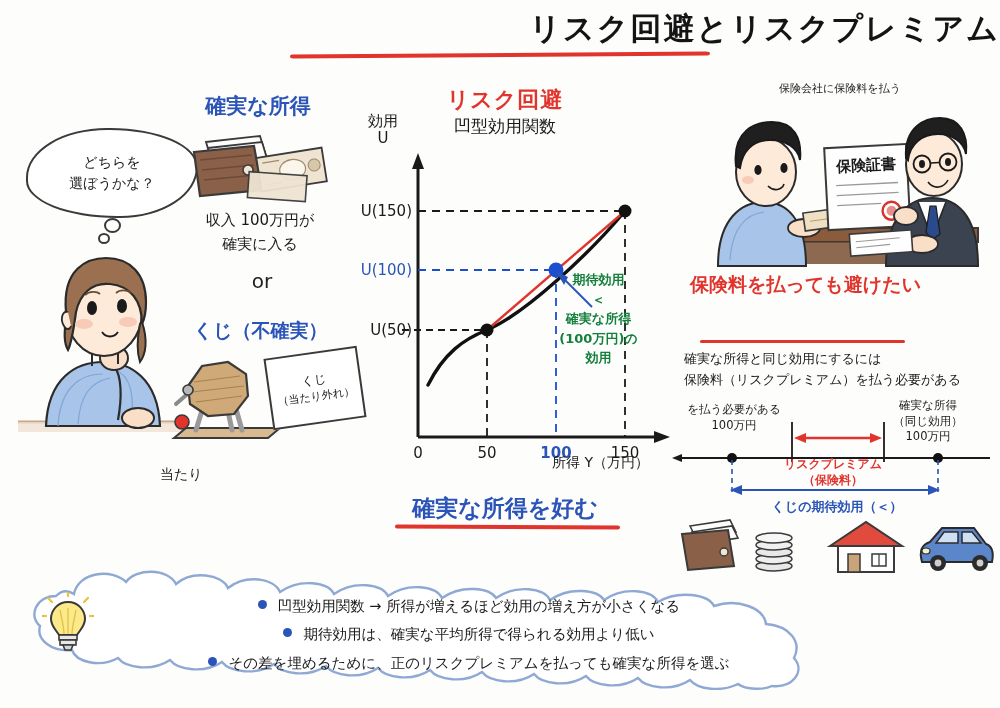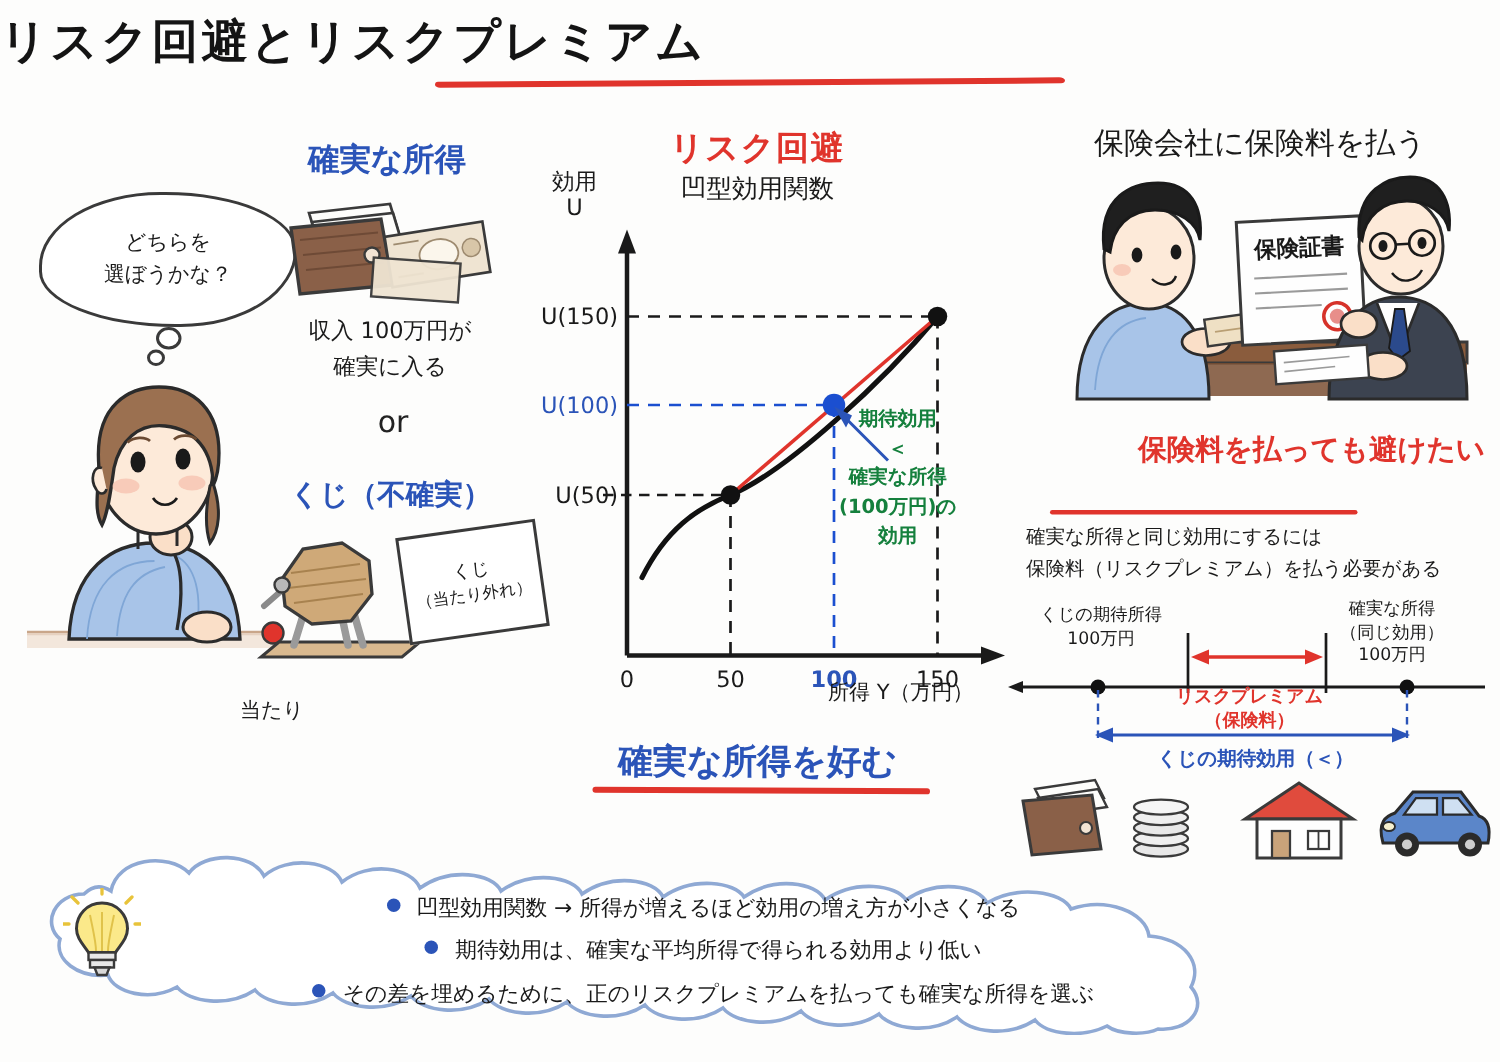--- a/index.html
+++ b/index.html
@@ -12,21 +12,21 @@
     background: #fdfdfc;
     font-family: "DejaVu Sans", sans-serif;
     overflow: hidden;
     position: relative;
     color: #1a1a1a;
   }
   .page { position: relative; width: 1000px; height: 708px; }
   .abs { position: absolute; }
 
   
-  #title-block { left: 0; top: 8px; width: 1000px; text-align: left; }
+  #title-block { left: 0; top: 8px; width: 1000px; text-align: right; }
   #title-text {
     font-size: 31px; letter-spacing: 2px; color: #141414;
     font-family: "DejaVu Sans", sans-serif; font-weight: 600;
   }
   #title-underline {
     margin: 3px auto 0; width: 420px; height: 4px;
     background: #e0342c;
     border-radius: 3px 6px 4px 5px / 3px 3px 3px 3px;
     transform: rotate(-0.4deg);
   }
@@ -121,26 +121,26 @@
     font-size: 23px; font-weight: 600; color: #2b54b8;
   }
   #prefer-underline {
     left: 395px; top: 525px; width: 225px; height: 4px;
     background: #e0342c; border-radius: 4px; transform: rotate(0.3deg);
   }
 
   
   #caption-pay-premium {
     left: 690px; top: 82px; width: 300px; text-align: center;
-    font-size: 20px;
+    font-size: 11px;
   }
   #insurance-illustration { left: 700px; top: 110px; width: 280px; height: 160px; }
   #label-avoid-risk {
-    left: 690px; top: 272px; width: 300px; text-align: right;
-    font-size: 19px; font-weight: 600; color: #e0342c; margin-top: 16px;
+    left: 690px; top: 272px; width: 300px; text-align: left;
+    font-size: 19px; font-weight: 600; color: #e0342c;
   }
   #label-risk-premium-pos {
     left: 700px; top: 312px; width: 280px;
     font-size: 20px; font-weight: 600; color: #1a1a1a;
   }
   #rp-underline {
     left: 700px; top: 340px; width: 205px; height: 3px;
     background: #e0342c; border-radius: 3px;
   }
   #caption-risk-premium {
@@ -392,21 +392,21 @@
     <path d="M156 130 L200 129 M156 136 L190 135" stroke="#9a9a9a" stroke-width="1.1" transform="rotate(-4 181 133)"></path>
   </svg>
 
   <div class="abs hw" id="label-avoid-risk">保険料を払っても避けたい</div>
 
   <div class="abs" id="rp-underline"></div>
   <div class="abs hw" id="caption-risk-premium" style="white-space:pre-line">確実な所得と同じ効用にするには
 保険料（リスクプレミアム）を払う必要がある</div>
 
   <div class="abs" id="numberline-area">
-    <div class="nl-text hw" id="nl-label-lottery" style="white-space:pre-line">くじの期待所得
+    <div class="nl-text hw" id="nl-label-lottery" style="white-space:pre-line">を払う必要がある
 100万円</div>
     <div class="nl-text hw" id="nl-label-certain" style="white-space:pre-line">確実な所得
 （同じ効用）
 100万円</div>
 
     <svg style="position:absolute; left:0; top:0;" width="326" height="120">
 
       <line x1="4" y1="58" x2="318" y2="58" stroke="#1a1a1a" stroke-width="2"></line>
 
       <polygon points="0,58 10,54 10,62" fill="#1a1a1a"></polygon>

